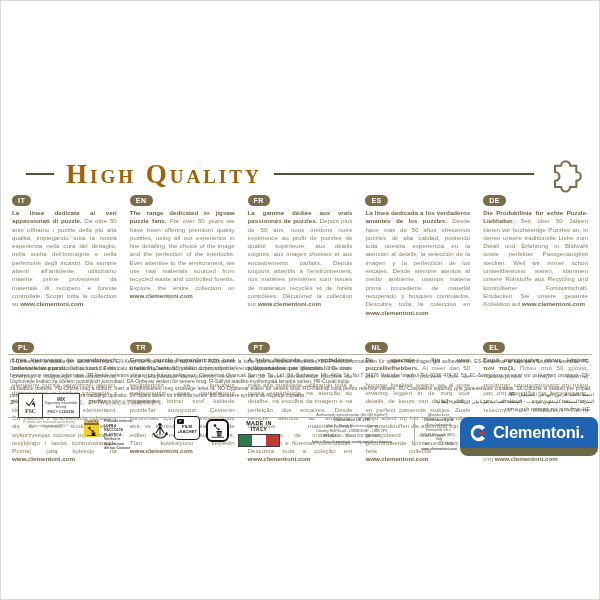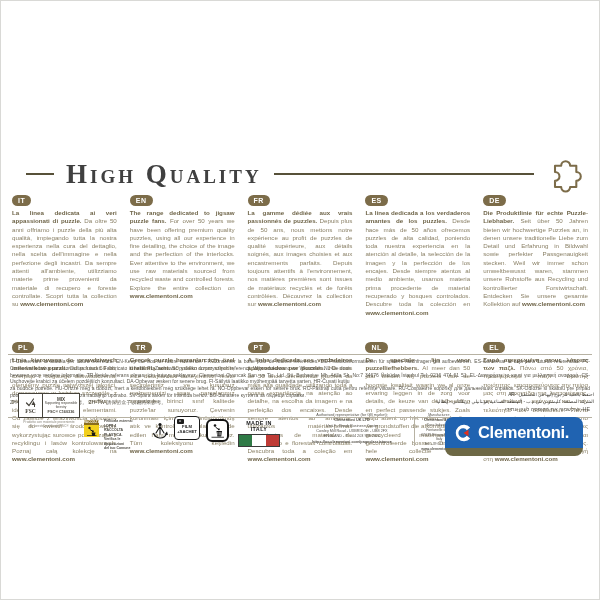--- a/index.html
+++ b/index.html
@@ -5,21 +5,21 @@
   * { box-sizing: border-box; }
   html,body { margin:0; padding:0; }
   body {
     width:600px; height:600px; background:#ffffff;
     font-family:"Liberation Sans", sans-serif;
     position:relative; overflow:hidden;
   }
   .frame { position:absolute; inset:0; border:1px solid #d9d9d6; pointer-events:none; }
 
   
-  .header { position:absolute; top:156px; left:0; right:0; height:36px; display:flex; align-items:center; color:#404040; }
+  .header { position:absolute; top:156px; left:0; right:0; height:36px; display:flex; align-items:center; color:#a16207; }
   .hline { height:2px; background:#575139; }
   .hline.left { width:28px; margin-left:26px; }
   .hline.right { flex:1; margin-left:12px; margin-right:10px; }
   .title { white-space:nowrap; margin-left:12px; display:flex; align-items:baseline; }
   .title-main { font-family:"Liberation Serif", serif; font-variant:small-caps; font-weight:600; font-size:27px; letter-spacing:3px; }
   .title-sub { font-family:"Liberation Serif", serif; font-weight:600; font-size:15px; letter-spacing:5px; margin-left:8px; }
   .puzzle-ico { margin-right:12px; flex:0 0 auto; }
 
   
   .langs { position:absolute; top:189px; left:12px; right:12px;
@@ -74,21 +74,21 @@
   .flag { margin-top:2px; height:13px; border:1px solid #3a3a3a; display:flex; }
   .flag span { flex:1; }
   .flag .g { background:#2f7a46; } .flag .w { background:#fff; } .flag .r { background:#bf3b36; }
 
   .addr { position:absolute; top:413px; font-size:3.8px; line-height:1.4; color:#56534b; text-align:center; }
   .addr .b { font-weight:bold; }
   .addr1 { left:296px; width:112px; }
   .addr-div { position:absolute; left:414px; top:416px; width:1px; height:30px; background:#b7b2a3; }
   .addr2 { left:418px; width:42px; font-size:3.5px; }
 
-  .clem-logo { position:absolute; left:445px; top:417px; width:138px; border-radius:8px; overflow:hidden; }
+  .clem-logo { position:absolute; left:460px; top:417px; width:138px; border-radius:8px; overflow:hidden; }
   .clem-blue { height:31px; display:flex; align-items:center; padding-left:7px; }
   .clem-word { color:#fff; font-weight:bold; font-size:16.5px; letter-spacing:-0.3px; margin-left:4px; font-family:"Liberation Sans",sans-serif; }
   .clem-olive { height:8px; }
 </style>
 </head>
 <body>
 
 <div class="frame"></div>
 
 <div class="header">

